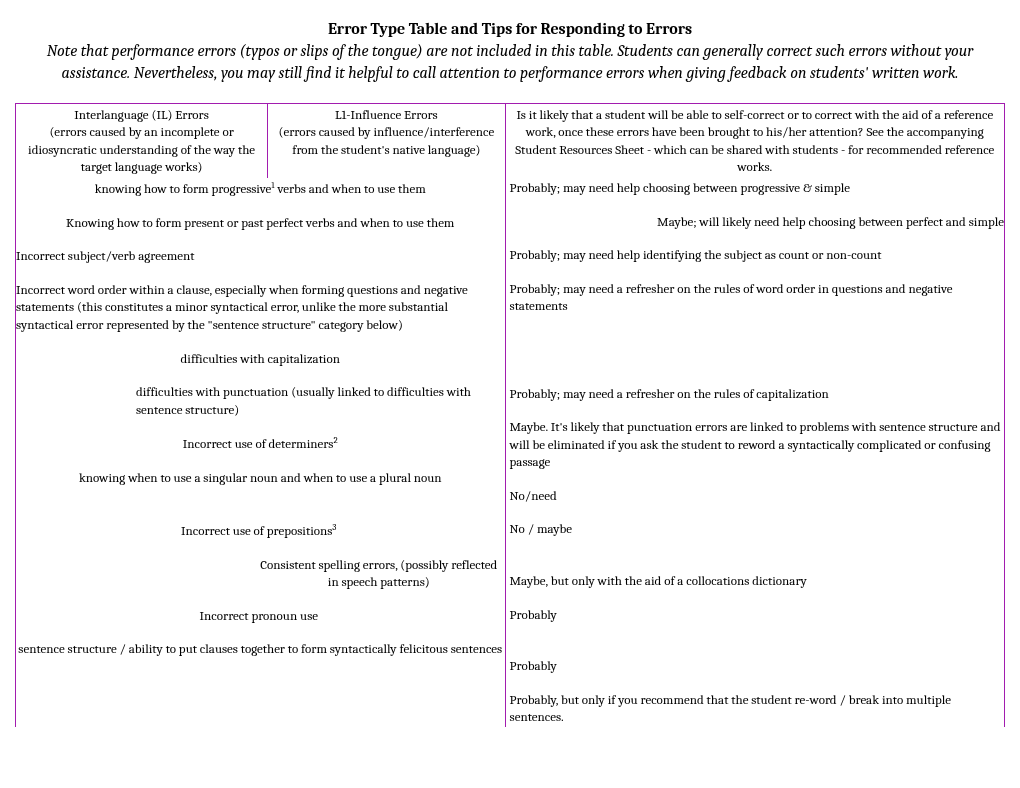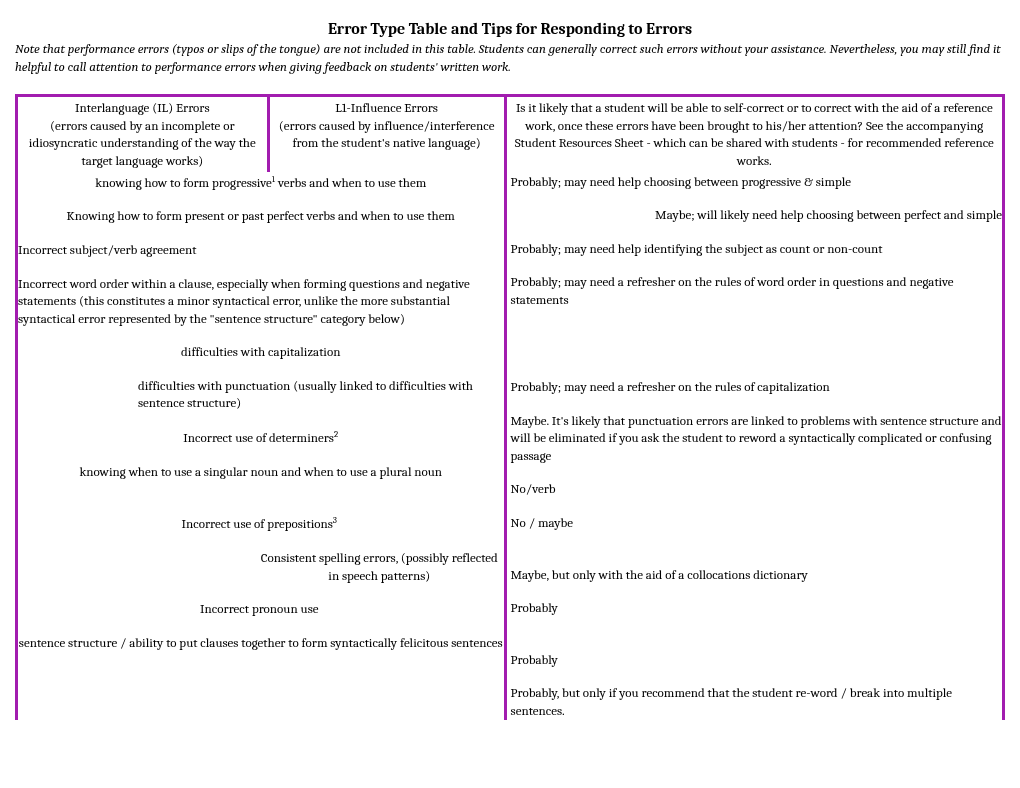--- a/index.html
+++ b/index.html
@@ -10,32 +10,32 @@
       background: white;
       color: black;
     }
     .title {
       text-align: center;
       font-weight: bold;
       font-size: 16px;
       margin-bottom: 2px;
     }
     .note {
-      text-align: left;
+      text-align: center;
       font-style: italic;
-      font-size: 13px;
+      font-size: 16px;
       margin-bottom: 18px;
       line-height: 1.4;
     }
     table {
       border-collapse: collapse;
       width: 100%;
     }
     td {
-      border: 3px solid #a21caf;
+      border: 1px solid #a21caf;
       padding: 2px 4px;
       vertical-align: top;
       font-size: 13px;
       line-height: 1.35;
     }
     .header-row td {
       text-align: center;
     }
     .col1 { width: 25.5%; }
     .col2 { width: 24%; }
@@ -132,21 +132,21 @@
         <tr>
                 <td style="padding-bottom:70px;padding-left:4px;">Probably; may need a refresher on the rules of word order in questions and negative statements</td>
               </tr>
         <tr>
                 <td style="padding-bottom:16px;padding-left:4px;">Probably; may need a refresher on the rules of capitalization</td>
               </tr>
         <tr>
                 <td style="padding-bottom:16px;padding-left:4px;margin-top:44px;">Maybe. It's likely that punctuation errors are linked to problems with sentence structure and will be eliminated if you ask the student to reword a syntactically complicated or confusing passage</td>
               </tr>
         <tr>
-                <td style="padding-bottom:16px;padding-left:4px;">No/verb</td>
+                <td style="padding-bottom:16px;padding-left:4px;">No/need</td>
               </tr>
         <tr>
                 <td style="padding-bottom:34px;padding-left:4px;">No / maybe</td>
               </tr>
         <tr>
                 <td style="padding-bottom:16px;padding-left:4px;">Maybe, but only with the aid of a collocations dictionary</td>
               </tr>
         <tr>
                 <td style="padding-bottom:34px;padding-left:4px;">Probably</td>
               </tr>

